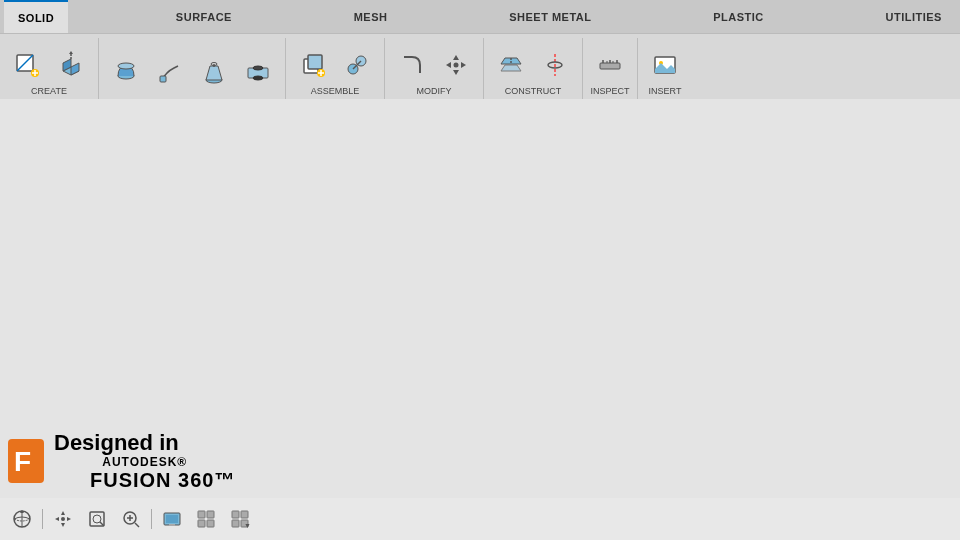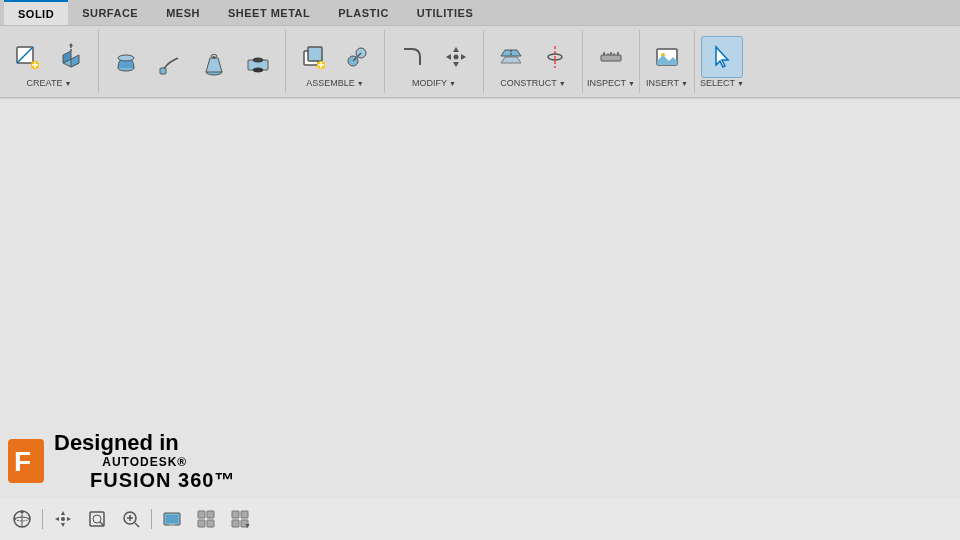--- a/index.html
+++ b/index.html
@@ -17,23 +17,24 @@
       background: #d4d4d4;
       border-bottom: 1px solid #bbb;
       position: relative;
     }
 
     
     .tab-row {
       display: flex;
       align-items: center;
       background: #c8c8c8;
-      height: 26px;
+      height: 34px;
       padding: 0 4px;
       border-bottom: 1px solid #bbb;
+      justify-content: space-between;
     }
 
     .tab-item {
       padding: 2px 14px;
       font-size: 11px;
       font-weight: 600;
       color: #333;
       cursor: pointer;
       height: 100%;
       display: flex;
@@ -80,20 +81,21 @@
     }
 
     .group-label {
       font-size: 9px;
       color: #444;
       display: flex;
       align-items: center;
       gap: 2px;
       padding-bottom: 3px;
       cursor: pointer;
+      flex-direction: column;
     }
 
     .group-label .dropdown-arrow {
       font-size: 7px;
     }
 
     .toolbar-btn {
       width: 42px;
       height: 42px;
       display: flex;
@@ -427,34 +429,20 @@
             <polygon points="4,18 10,12 16,18 20,14 24,18 24,22 4,22" fill="#7ab8d8" stroke="none"></polygon>
           </svg>
         </button>
       </div>
       <div class="group-label">
         <span>INSERT</span>
         <span class="dropdown-arrow">▼</span>
       </div>
     </div>
 
-    <div class="toolbar-group">
-      <div class="group-icons">
-
-        <button class="toolbar-btn active" title="Select">
-          <svg class="icon-svg" viewBox="0 0 28 28" fill="none">
-            <polygon points="8,4 8,22 12,18 15,24 17,23 14,17 20,17" fill="#fff" stroke="#0070c0" stroke-width="1.5"></polygon>
-          </svg>
-        </button>
-      </div>
-      <div class="group-label">
-        <span>SELECT</span>
-        <span class="dropdown-arrow">▼</span>
-      </div>
-    </div>
 
   </div>
 
   <div class="sub-toolbar">
     <div class="sub-btn">●</div>
     <div class="sub-btn">▶</div>
   </div>
 </div>
 
 <div class="main-canvas"></div>

